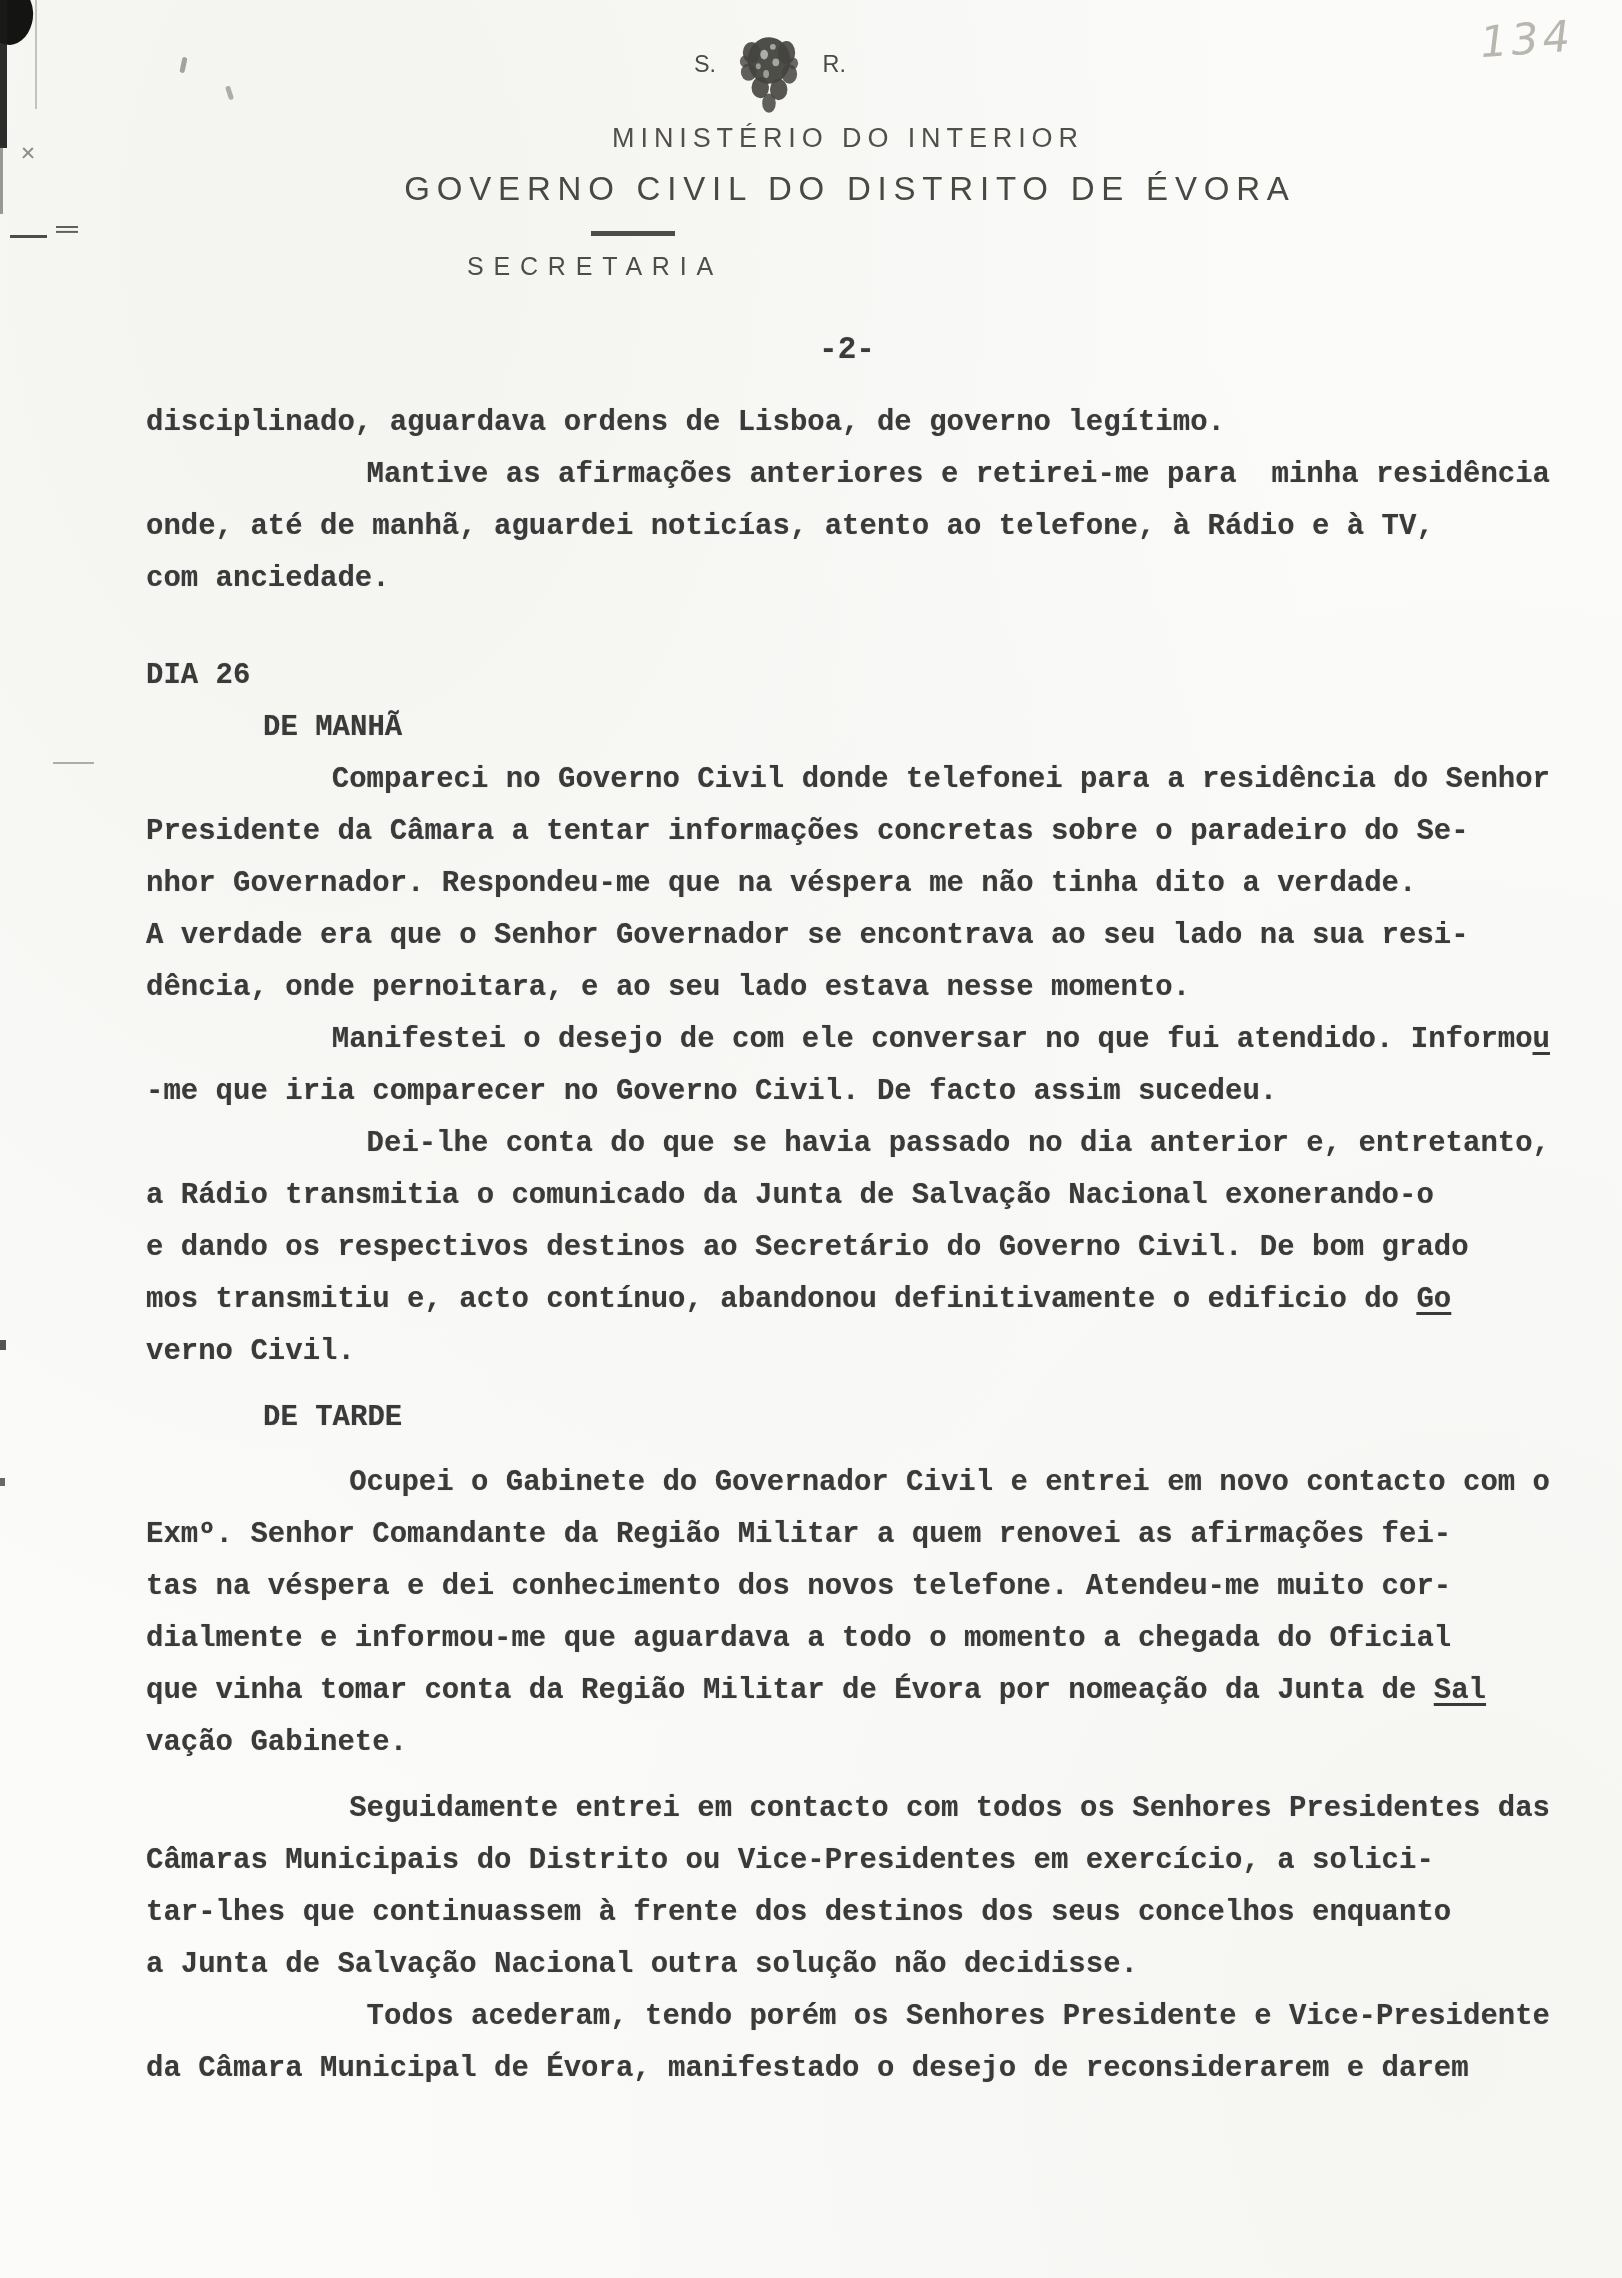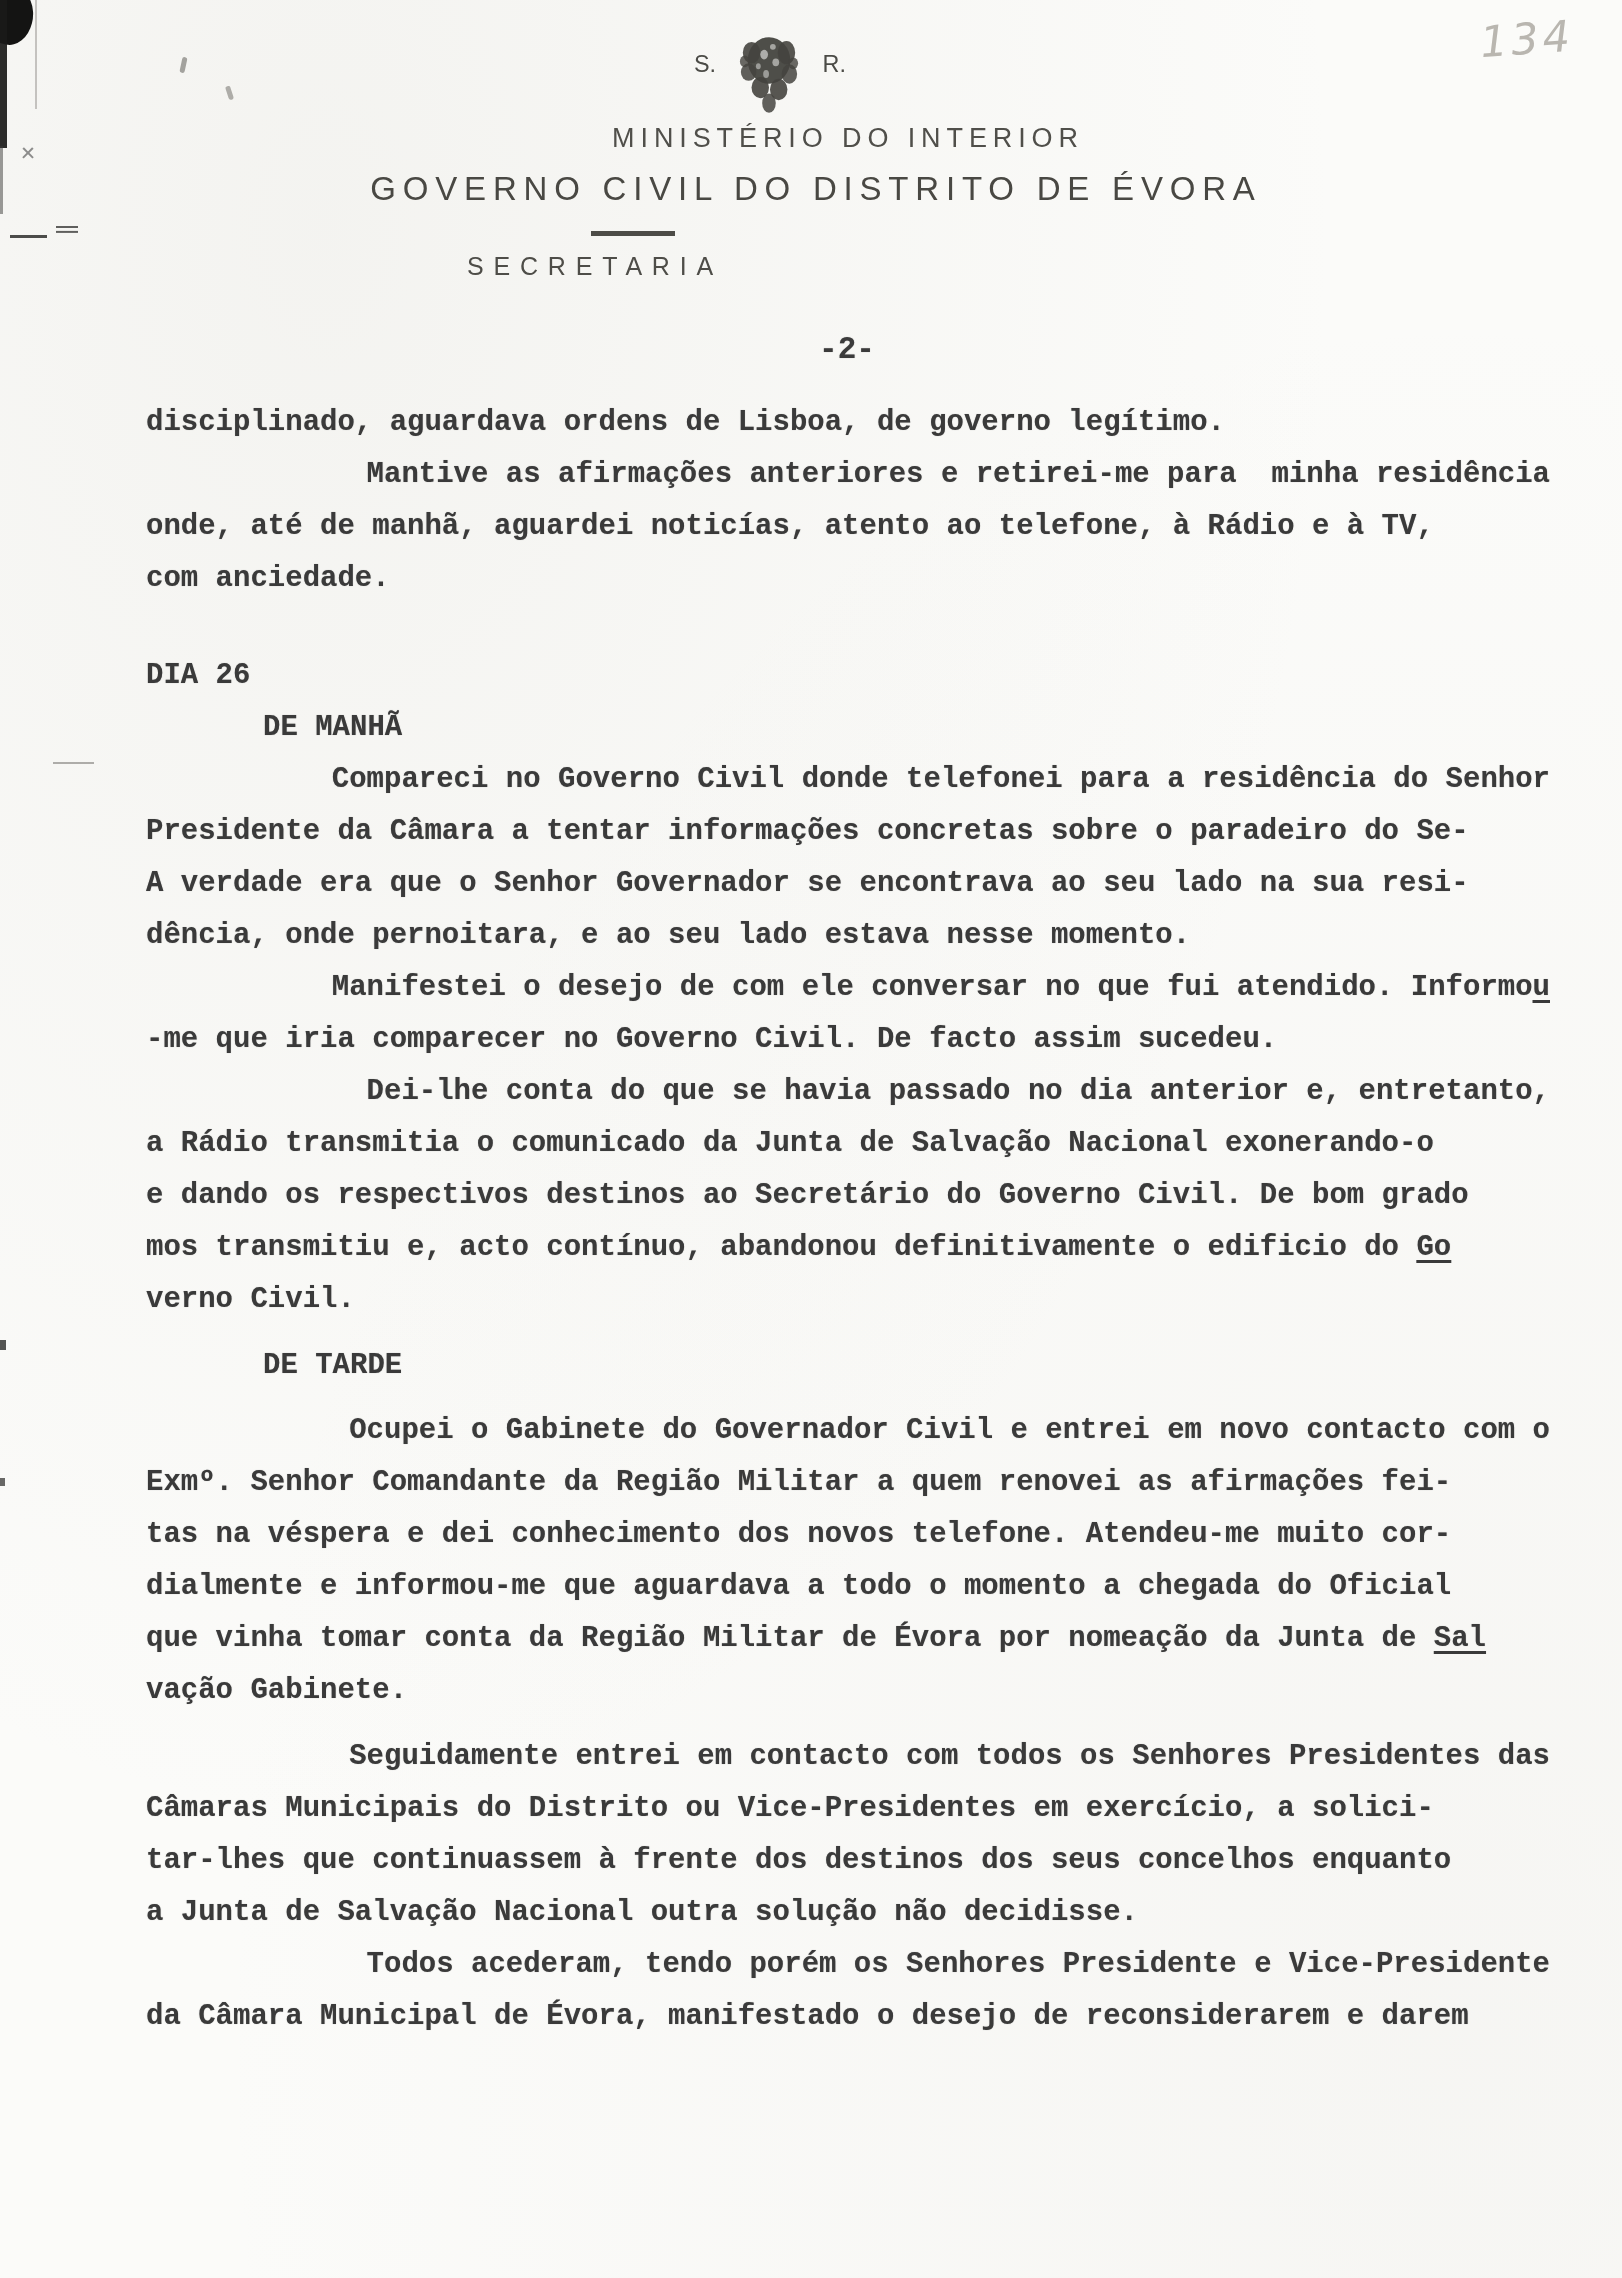--- a/index.html
+++ b/index.html
@@ -43,21 +43,21 @@
   
   .sr-row{position:absolute;left:694px;top:43px;width:152px;display:flex;justify-content:space-between;align-items:flex-start;}
   .sr{font-family:"Liberation Sans", sans-serif;font-size:23.4px;color:#4b4b46;margin-top:7.8px;}
   .emblem{width:64px;height:86px;margin-top:-11.7px;}
   .lh-ministry{
     position:absolute;left:848px;top:123px;transform:translateX(-50%);
     font-family:"Liberation Sans", sans-serif;font-size:27px;letter-spacing:5.9px;
     color:#504f4a;white-space:nowrap;
   }
   .lh-office{
-    position:absolute;left:816px;top:170px;transform:translateX(-50%);
+    position:absolute;left:850px;top:170px;transform:translateX(-50%);
     font-family:"Liberation Sans", sans-serif;font-size:33px;letter-spacing:6.8px;
     color:#494843;white-space:nowrap;
   }
   .lh-rule{position:absolute;left:591px;top:231px;width:84px;height:4.9px;background:#4d4c47;}
   .lh-dept{
     position:absolute;left:595px;top:252px;transform:translateX(-50%);
     font-family:"Liberation Sans", sans-serif;font-size:25px;letter-spacing:9.8px;
     color:#4e4d48;white-space:nowrap;
   }
 
@@ -135,20 +135,21 @@
 
   <div class="body-text" id="body-text">
       <div class="line body"><span>disciplinado, aguardava ordens de Lisboa, de governo legítimo.</span></div>
       <div class="line body indent"><span>Mantive as afirmações anteriores e retirei-me para  minha residência</span></div>
       <div class="line body"><span>onde, até de manhã, aguardei noticías, atento ao telefone, à Rádio e à TV,</span></div>
       <div class="line body"><span>com anciedade.</span></div>
       <div class="line h1 gap-lg"><span>DIA 26</span></div>
       <div class="line h2"><span>DE MANHÃ</span></div>
       <div class="line body indent"><span>Compareci no Governo Civil donde telefonei para a residência do Senhor</span></div>
       <div class="line body"><span>Presidente da Câmara a tentar informações concretas sobre o paradeiro do Se-</span></div>
+      <div class="line body"><span>nhor Governador. Respondeu-me que na véspera me não tinha dito a verdade.</span></div>
       <div class="line body"><span>A verdade era que o Senhor Governador se encontrava ao seu lado na sua resi-</span></div>
       <div class="line body"><span>dência, onde pernoitara, e ao seu lado estava nesse momento.</span></div>
       <div class="line body indent"><span>Manifestei o desejo de com ele conversar no que fui atendido. Informo</span><span class="u">u</span></div>
       <div class="line body"><span>-me que iria comparecer no Governo Civil. De facto assim sucedeu.</span></div>
       <div class="line body indent"><span>Dei-lhe conta do que se havia passado no dia anterior e, entretanto,</span></div>
       <div class="line body"><span>a Rádio transmitia o comunicado da Junta de Salvação Nacional exonerando-o</span></div>
       <div class="line body"><span>e dando os respectivos destinos ao Secretário do Governo Civil. De bom grado</span></div>
       <div class="line body"><span>mos transmitiu e, acto contínuo, abandonou definitivamente o edificio do </span><span class="u">Go</span></div>
       <div class="line body"><span>verno Civil.</span></div>
       <div class="line h2 gap-md"><span>DE TARDE</span></div>

